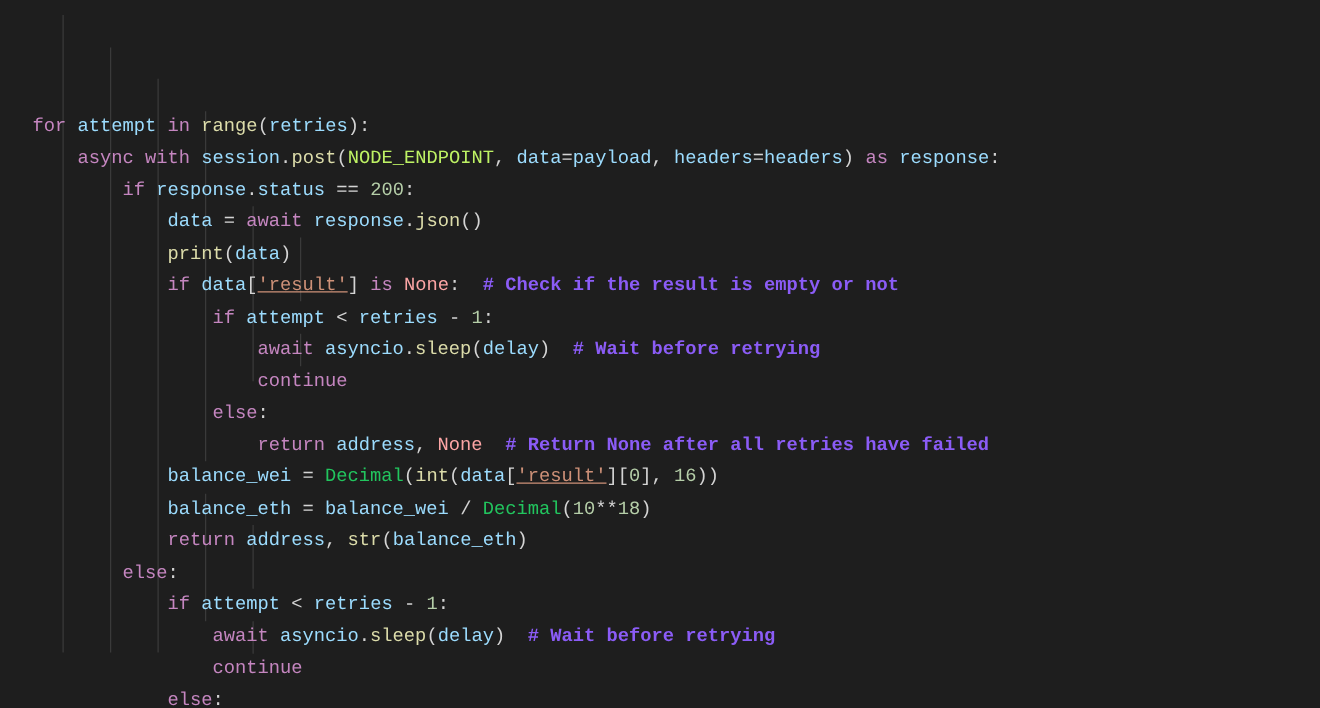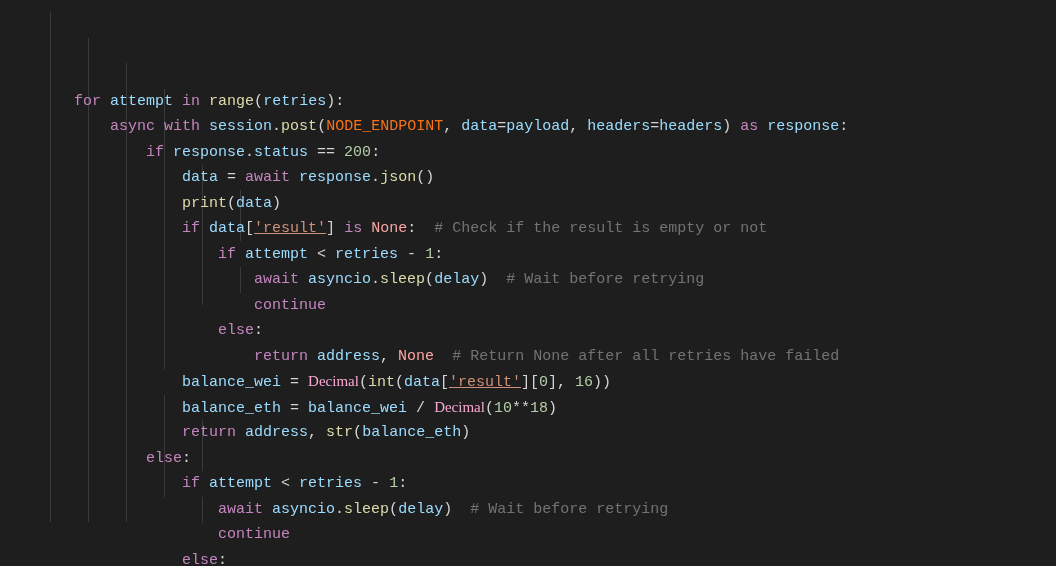--- a/index.html
+++ b/index.html
@@ -11,46 +11,46 @@
     line-height: 1.7;
     color: #d4d4d4;
     overflow: hidden;
   }
   .editor {
     padding: 12px 0 12px 0;
     white-space: pre;
     position: relative;
   }
   .line {
-    padding-left: 74px;
+    padding-left: 26px;
     position: relative;
     height: 25.5px;
   }
   .guide-container {
     position: absolute;
     left: 50px;
     top: 0;
     bottom: 0;
     pointer-events: none;
   }
   .guide {
     position: absolute;
     width: 1px;
     background: #3a3a3a;
     top: 12px;
   }
   .kw { color: #c586c0; }       
   .fn { color: #dcdcaa; }       
   .var { color: #9cdcfe; }      
-  .const { color: #f97316; }    
+  .const { color: #bef264; }    
   .str { color: #ce9178; text-decoration: underline; }      
   .num { color: #b5cea8; }      
-  .cmt { color: #737373; }      
+  .cmt { color: #8b5cf6; font-weight: bold; }      
   .builtin { color: #fca5a5; }  
-  .cls { color: #f9a8d4; font-family: Liberation Serif, serif; }      
+  .cls { color: #22c55e; }      
   .op { color: #d4d4d4; }
 </style>
 </head>
 <body>
 
 <div class="editor">
   <div class="guide-container">
     <div class="guide" style="left:0px; height:510px;"></div>
     <div class="guide" style="left:38px; top:38px; height:484px;"></div>
     <div class="guide" style="left:76px; top:63px; height:459px;"></div>

